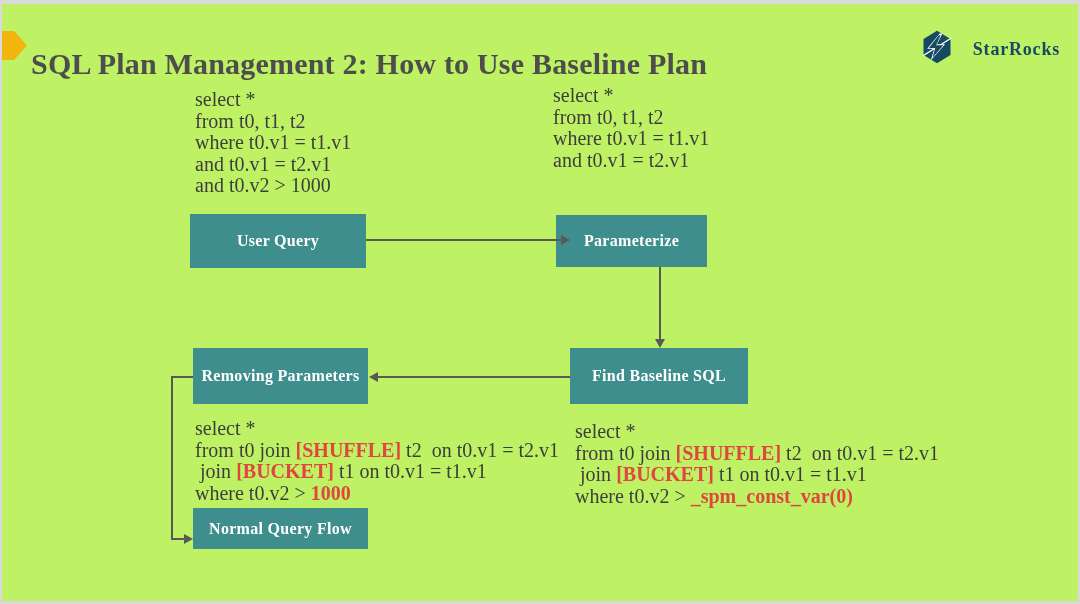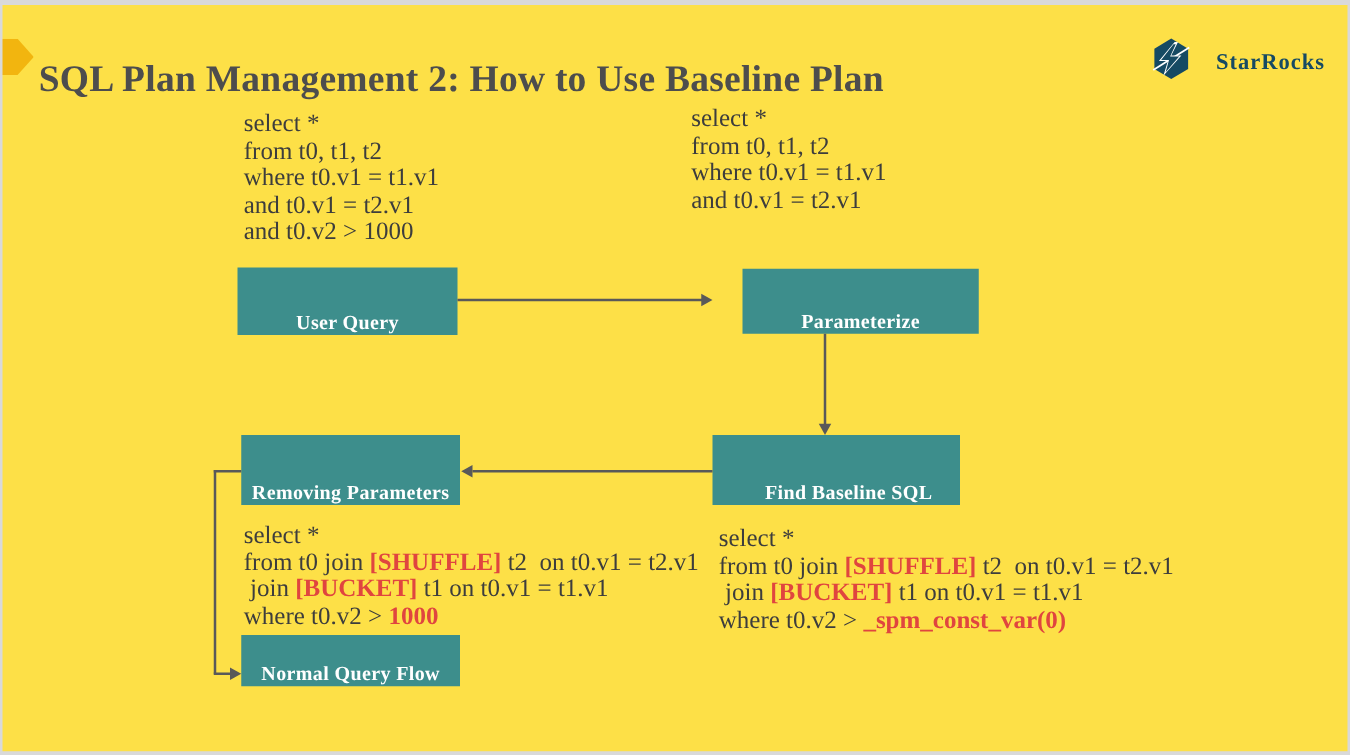--- a/index.html
+++ b/index.html
@@ -8,21 +8,21 @@
     width: 1080px;
     height: 604px;
     overflow: hidden;
     background: #ffffff;
     font-family: "Liberation Serif", serif;
   }
   .slide {
     position: relative;
     width: 1080px;
     height: 604px;
-    background: #fde047;
+    background: #bef264;
   }
   .frame {
     position: absolute;
     inset: 0;
     border-top: 4px solid #d9d9d9;
     border-left: 2px solid #d9d9d9;
     border-right: 2px solid #d9d9d9;
     border-bottom: 3px solid #d9d9d9;
     pointer-events: none;
     z-index: 10;
@@ -60,30 +60,30 @@
     font-weight: bold;
     color: var(--logo, #164a63);
     letter-spacing: 0.8px;
   }
   
   .node {
     position: absolute;
     background: var(--box, #3d8e8c);
     color: #ffffff;
     display: flex;
-    align-items: flex-end;
+    align-items: center;
     justify-content: center;
     font-size: 16px;
     font-weight: bold;
     letter-spacing: 0.3px;
     text-align: center;
   }
   #node-user-query      { left: 190px; top: 214px; width: 176px; height: 54px; }
-  #node-parameterize    { left: 594px; top: 215px; width: 189px; height: 52px; }
-  #node-find-baseline   { left: 570px; top: 348px; width: 178px; height: 56px; padding-left: 20px; }
+  #node-parameterize    { left: 556px; top: 215px; width: 151px; height: 52px; }
+  #node-find-baseline   { left: 570px; top: 348px; width: 178px; height: 56px; }
   #node-removing-params { left: 193px; top: 348px; width: 175px; height: 56px; }
   #node-normal-flow     { left: 193px; top: 508px; width: 175px; height: 41px; }
   
   .code {
     position: absolute;
     font-size: 20px;
     color: #3d3d3d;
     line-height: 21.5px;
   }
   .code-line { white-space: pre; }

